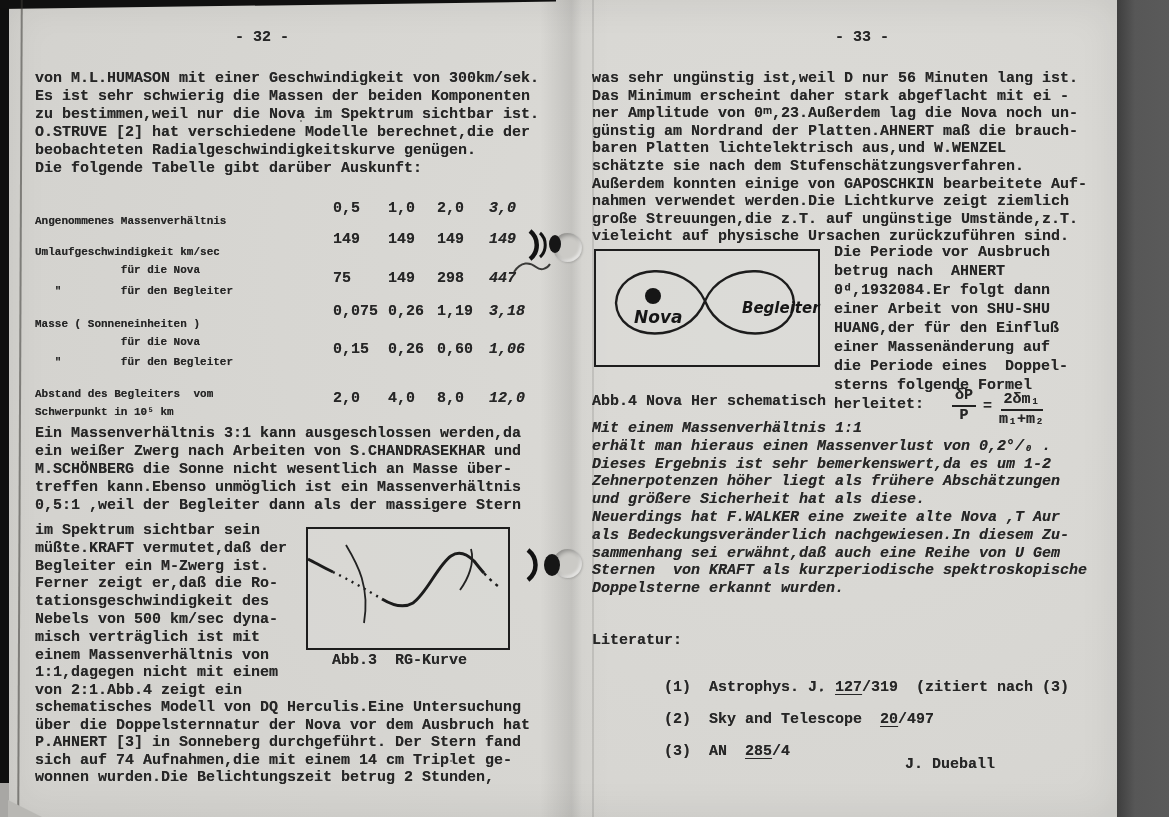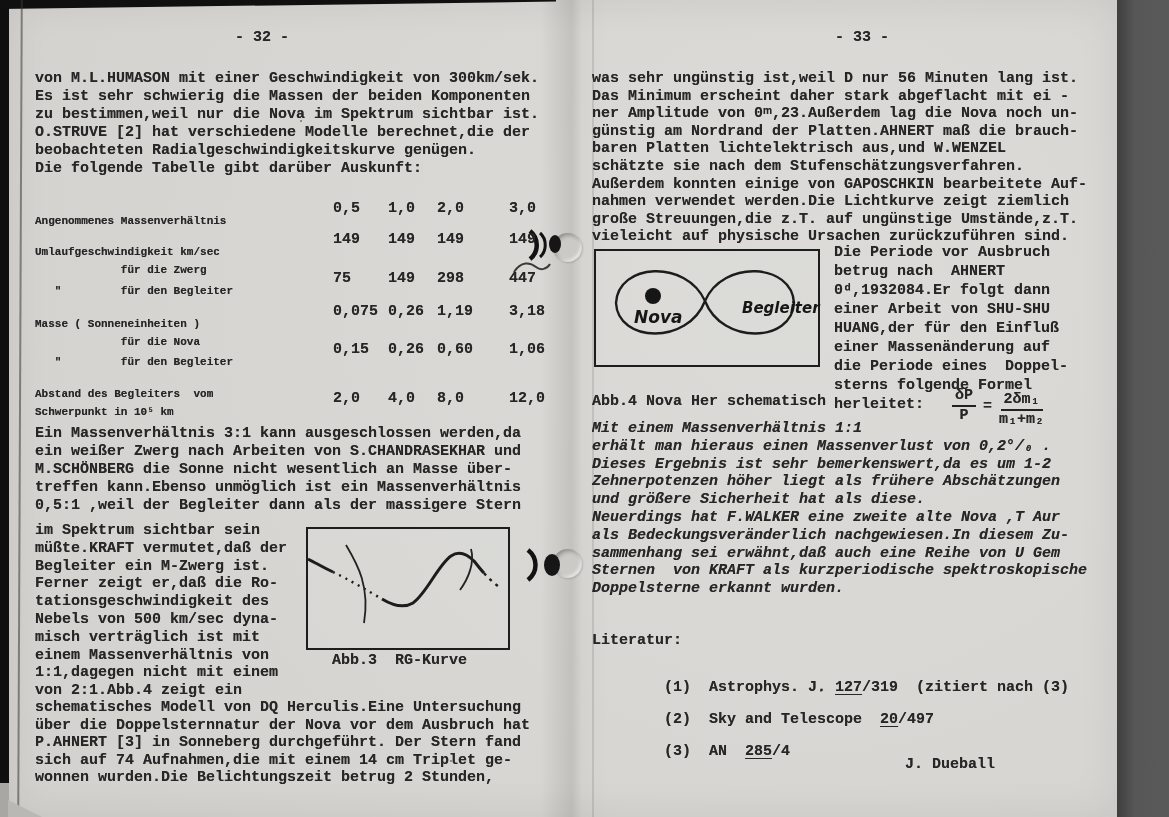--- a/index.html
+++ b/index.html
@@ -35,21 +35,21 @@
 
   
   .t{position:absolute;white-space:pre;font-size:15px;font-weight:600;line-height:18px;
      color:#262626;text-shadow:0 0 0.5px rgba(30,30,30,0.55);}
   .center{text-align:center;}
 
   
   .trow{position:absolute;left:35px;width:522px;height:40px;}
   .trow .lbl{position:absolute;left:0;top:0;white-space:pre;font-size:11px;font-weight:600;line-height:18px;text-shadow:0 0 0.5px rgba(30,30,30,0.55);margin-top:12px;}
   .trow .val{position:absolute;top:0;white-space:pre;font-size:15px;font-weight:600;text-shadow:0 0 0.5px rgba(30,30,30,0.55);}
-  .trow .v1{left:298px;} .trow .v2{left:353px;} .trow .v3{left:402px;} .trow .v4{left:474px;}
+  .trow .v1{left:298px;} .trow .v2{left:353px;} .trow .v3{left:402px;} .trow .v4{left:454px;font-style:italic;}
   .trow.vals-low .val{top:17px;}
 
   
   .figbox{position:absolute;border:2.5px solid #1d1d1d;background:rgba(222,221,217,0.35);}
   .fig-label{position:absolute;font-family:"DejaVu Sans",sans-serif;font-style:italic;font-weight:600;color:#161616;}
 
   
   .formula{position:absolute;display:flex;align-items:center;gap:7px;
     font-size:15px;font-weight:600;text-shadow:0 0 0.5px rgba(30,30,30,0.5);}
   .frac{display:inline-flex;flex-direction:column;align-items:center;}
@@ -108,21 +108,21 @@
     <div>
       <div class="trow" style="top:200px;">
         <span class="lbl">Angenommenes Massenverhältnis</span>
         <span class="val v1">0,5</span>
         <span class="val v2">1,0</span>
         <span class="val v3">2,0</span>
         <span class="val v4">3,0</span>
       </div>
       <div class="trow" style="top:231px;">
         <span class="lbl">Umlaufgeschwindigkeit km/sec
-             für die Zwerg</span>
+             für die Nova</span>
         <span class="val v1">149</span>
         <span class="val v2">149</span>
         <span class="val v3">149</span>
         <span class="val v4">149</span>
       </div>
       <div class="trow" style="top:270px;">
         <span class="lbl">   "         für den Begleiter</span>
         <span class="val v1">75</span>
         <span class="val v2">149</span>
         <span class="val v3">298</span>

